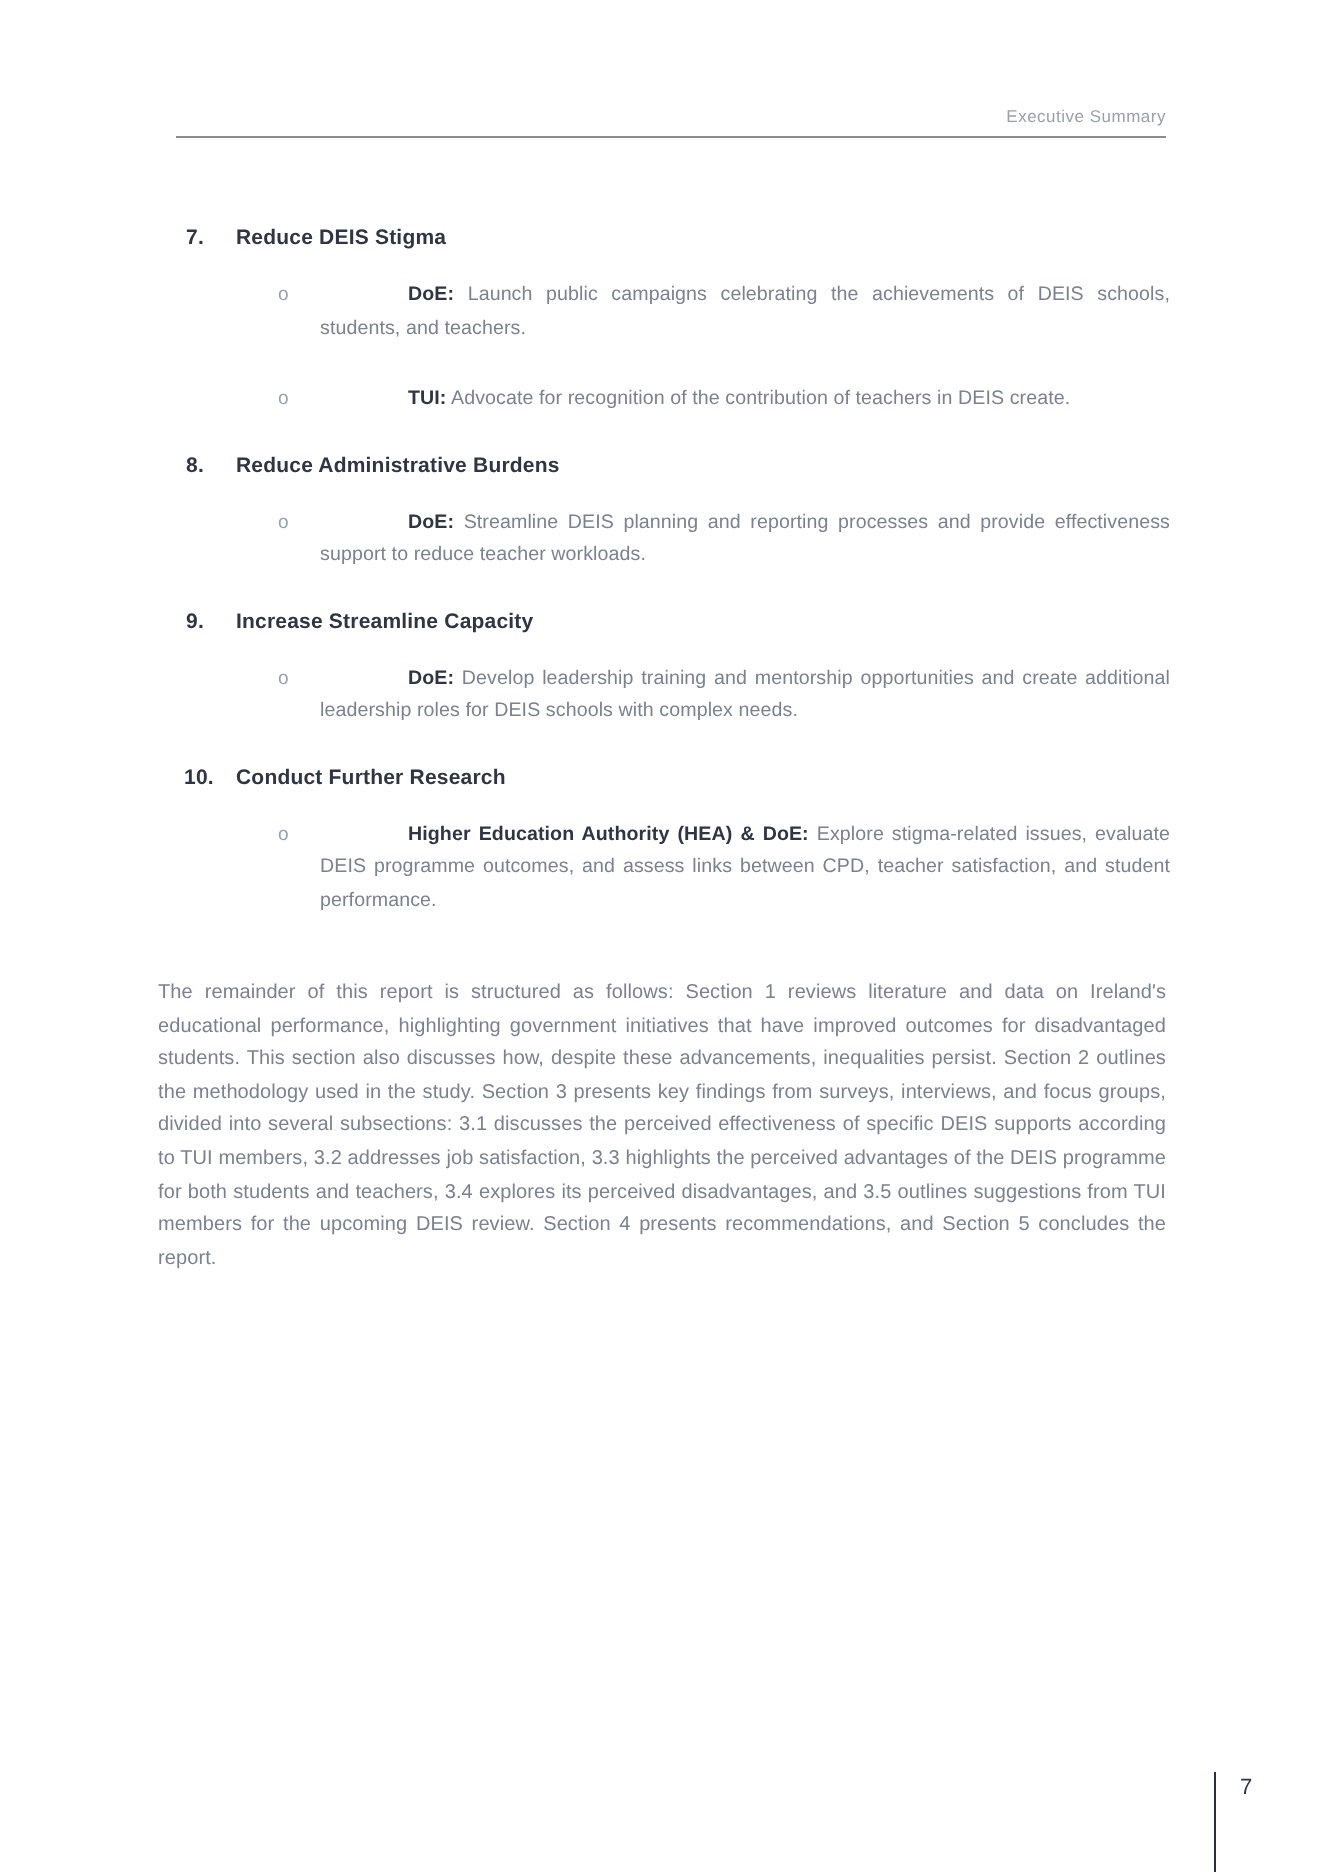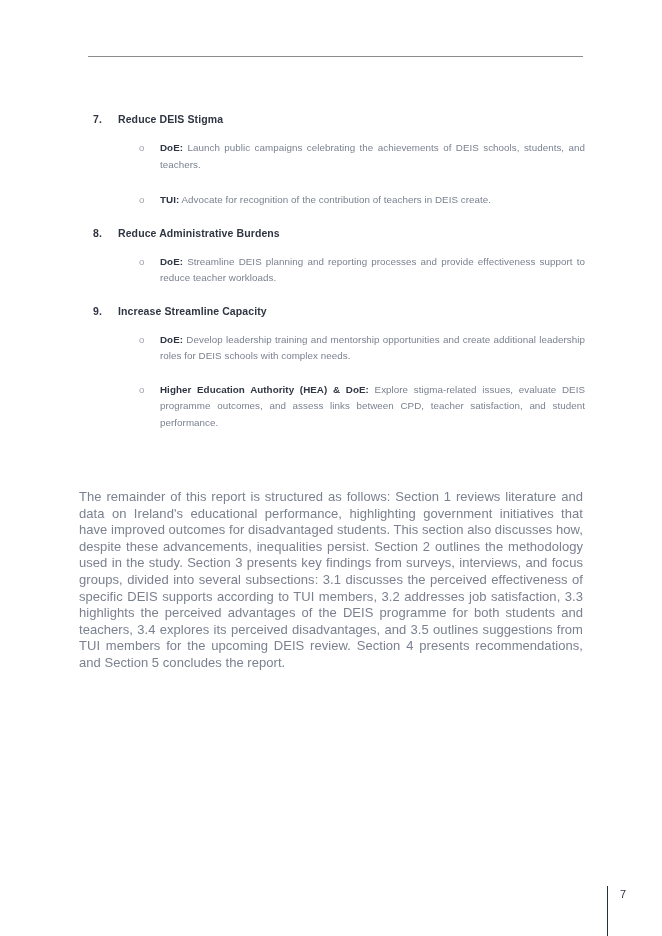--- a/index.html
+++ b/index.html
@@ -93,29 +93,30 @@
     position: absolute;
     left: 46px;
     top: 0;
     font-size: 9.5px;
     color: #9aa0ab;
     line-height: 16.5px;
   }
   .sub-label {
     font-weight: bold;
     color: #2f3542;
+    margin-left: 44px;
   }
 
   
   .closing {
     position: absolute;
     left: 79px;
     top: 489px;
     width: 504px;
-    font-size: 13px;
+    font-size: 10px;
     color: #7b8190;
     line-height: 16.6px;
     text-align: justify;
     letter-spacing: 0.05px;
   }
 
   
   .footer-rule {
     position: absolute;
     left: 607px;
@@ -132,20 +133,21 @@
     color: #2f3542;
     line-height: 16px;
   }
 </style>
 </head>
 <body>
 
 <div class="page">
 
   <div class="header">
+    <div class="header-label">Executive Summary</div>
     <div class="header-rule"></div>
   </div>
 
   <div class="rec-list">
 
     <div class="rec-item">
       <div class="rec-heading">
         <span class="rec-num">7.</span>
         <span>Reduce DEIS Stigma</span>
       </div>
@@ -181,20 +183,24 @@
       </div>
       <div class="sub-list">
         <div class="sub-item last">
           <span class="sub-marker">o</span>
           <span class="sub-label">DoE:</span><span> Develop leadership training and mentorship opportunities and create additional leadership roles for DEIS schools with complex needs.</span>
         </div>
       </div>
     </div>
 
     <div class="rec-item">
+      <div class="rec-heading">
+        <span class="rec-num wide">10.</span>
+        <span>Conduct Further Research</span>
+      </div>
       <div class="sub-list">
         <div class="sub-item last">
           <span class="sub-marker">o</span>
           <span class="sub-label">Higher Education Authority (HEA) &amp; DoE:</span><span> Explore stigma-related issues, evaluate DEIS programme outcomes, and assess links between CPD, teacher satisfaction, and student performance.</span>
         </div>
       </div>
     </div>
 
   </div>
 

